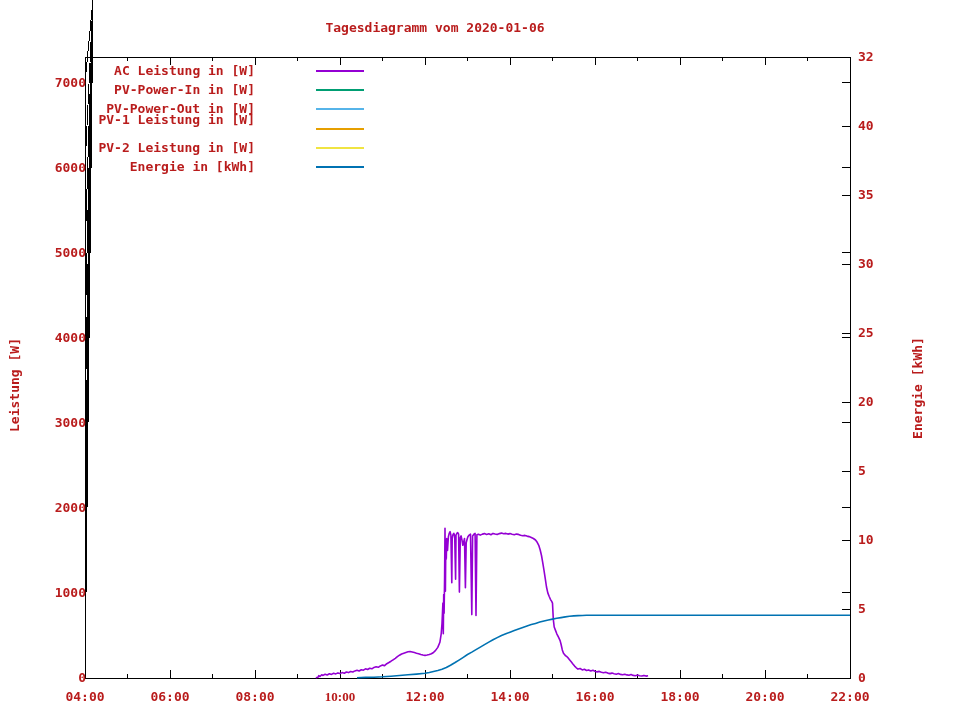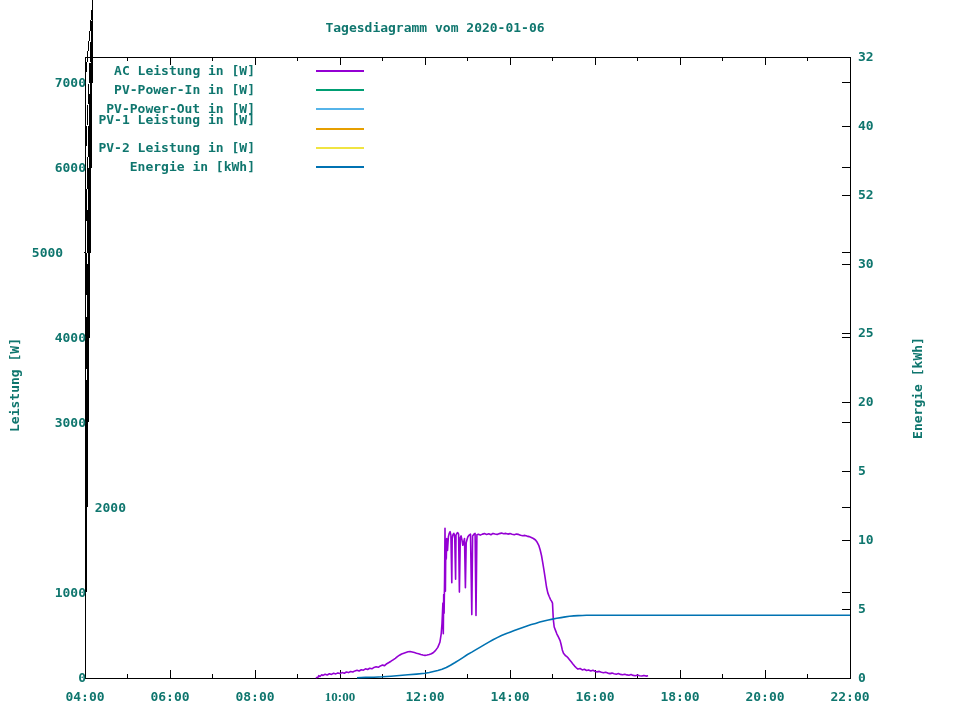--- a/index.html
+++ b/index.html
@@ -1,18 +1,18 @@
 <!DOCTYPE html>
 <html><head>
 <meta charset="utf-8">
 <style>
   html,body{margin:0;padding:0;background:#fff;}
   #canvas{
     position:relative;width:960px;height:720px;background:#ffffff;overflow:hidden;
-    font-family:"DejaVu Sans Mono", monospace;font-weight:bold;font-size:13px;color:#0f766e;
+    font-family:"DejaVu Sans Mono", monospace;font-weight:bold;font-size:13px;color:#b91c1c;
   }
   #plot-svg{position:absolute;left:0;top:0;}
   .abs{position:absolute;white-space:nowrap;}
   #chart-title{left:435px;top:20px;transform:translateX(-50%);}
   #ylabel{left:14px;top:385px;transform:translate(-50%,-50%) rotate(-90deg);}
   #y2label{left:917px;top:388px;transform:translate(-50%,-50%) rotate(-90deg);}
   .xtick-label{width:70px;text-align:center;top:689px;}
   .ytick-label{left:9px;width:77px;text-align:right;height:16px;line-height:16px;}
   .y2tick-label{left:858px;width:60px;text-align:left;height:16px;line-height:16px;}
   .legend-label{width:215px;left:40px;text-align:right;height:18px;line-height:18px;}
@@ -100,34 +100,34 @@
       <div class="abs xtick-label" style="left: 220px;">08:00</div>
       <div class="abs xtick-label" style="left: 305px; font-family: Liberation Serif, serif;">10:00</div>
       <div class="abs xtick-label" style="left: 390px;">12:00</div>
       <div class="abs xtick-label" style="left: 475px;">14:00</div>
       <div class="abs xtick-label" style="left: 560px;">16:00</div>
       <div class="abs xtick-label" style="left: 645px;">18:00</div>
       <div class="abs xtick-label" style="left: 730px;">20:00</div>
       <div class="abs xtick-label" style="left: 815px;">22:00</div>
       <div class="abs ytick-label" style="top: 670px;">0</div>
       <div class="abs ytick-label" style="top: 584.932px;">1000</div>
-      <div class="abs ytick-label" style="top: 499.863px; margin-left: 40px;">2000</div>
+      <div class="abs ytick-label" style="top: 499.863px;">2000</div>
       <div class="abs ytick-label" style="top: 414.795px;">3000</div>
       <div class="abs ytick-label" style="top: 329.726px;">4000</div>
-      <div class="abs ytick-label" style="top: 244.658px; text-align: center;">5000</div>
+      <div class="abs ytick-label" style="top: 244.658px;">5000</div>
       <div class="abs ytick-label" style="top: 159.589px;">6000</div>
       <div class="abs ytick-label" style="top: 74.5205px;">7000</div>
       <div class="abs y2tick-label" style="top: 670px;">0</div>
       <div class="abs y2tick-label" style="top: 601px;">5</div>
       <div class="abs y2tick-label" style="top: 532px;">10</div>
       <div class="abs y2tick-label" style="top: 463px;">5</div>
       <div class="abs y2tick-label" style="top: 394px;">20</div>
       <div class="abs y2tick-label" style="top: 325px;">25</div>
       <div class="abs y2tick-label" style="top: 256px;">30</div>
-      <div class="abs y2tick-label" style="top: 187px;">52</div>
+      <div class="abs y2tick-label" style="top: 187px;">35</div>
       <div class="abs y2tick-label" style="top: 118px;">40</div>
       <div class="abs y2tick-label" style="top: 49px;">32</div>
     </div>
   <div id="legend-layer">
       <div class="abs legend-label" style="top: 62px;">AC Leistung in [W]</div>
       <div class="abs legend-swatch" style="top: 70px; background: rgb(148, 0, 211);"></div>
       <div class="abs legend-label" style="top: 81.2px;">PV-Power-In in [W]</div>
       <div class="abs legend-swatch" style="top: 89.2px; background: rgb(0, 158, 115);"></div>
       <div class="abs legend-label" style="top: 100.4px;">PV-Power-Out in [W]</div>
       <div class="abs legend-swatch" style="top: 108.4px; background: rgb(86, 180, 233);"></div>

